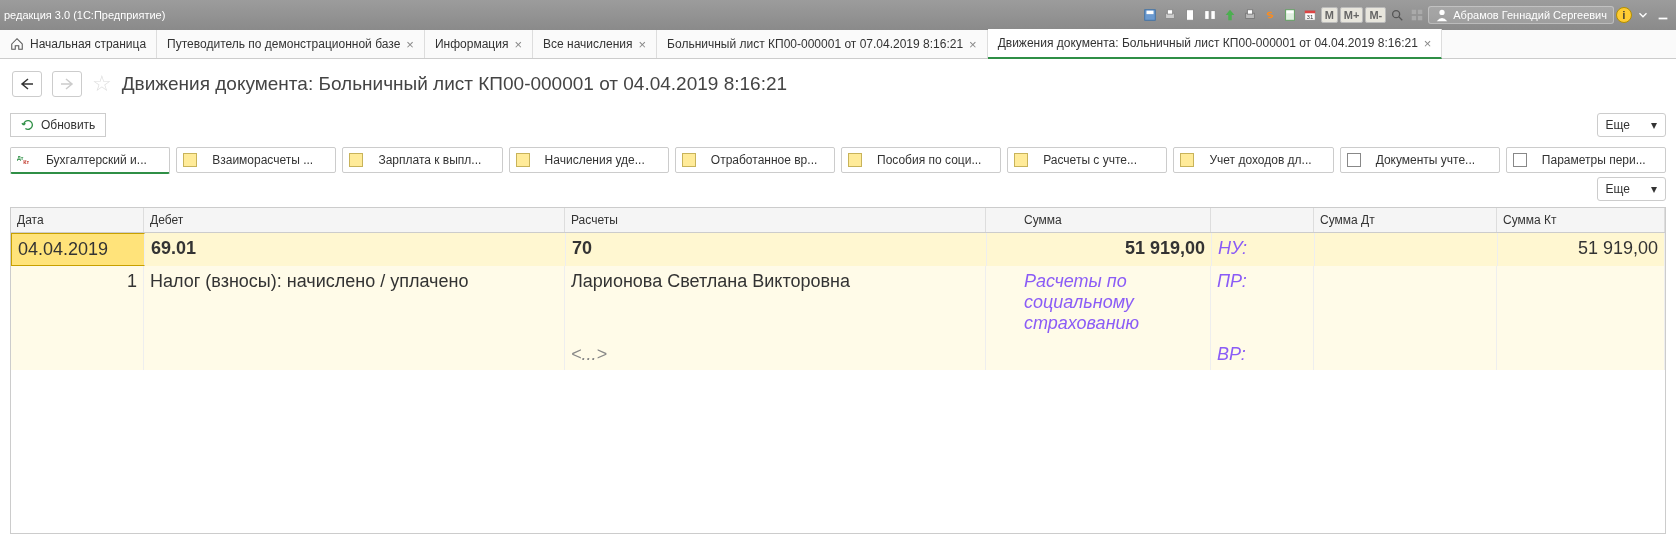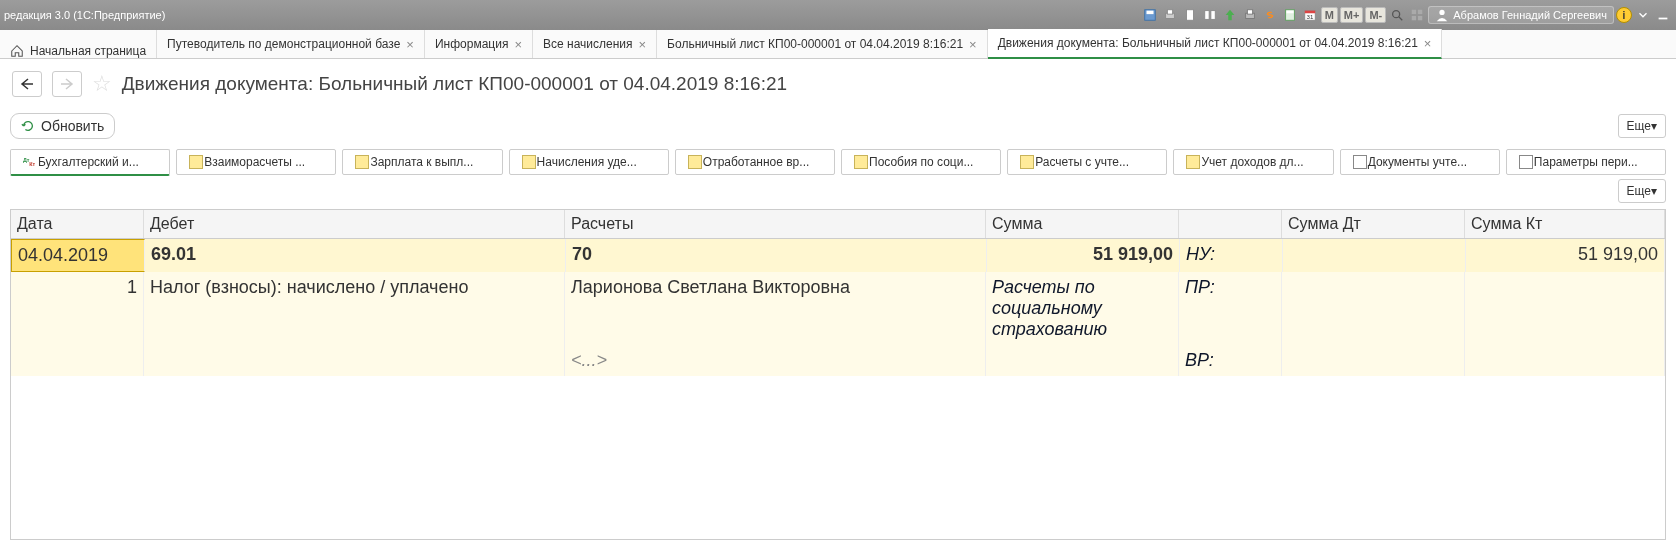--- a/index.html
+++ b/index.html
@@ -7,61 +7,61 @@
   .titlebar-title { white-space:nowrap; }
   .titlebar-actions { display:flex; align-items:center; gap:2px; }
   .titlebar-actions .tbtn { width:18px; height:16px; display:flex; align-items:center; justify-content:center; cursor:pointer; border-radius:2px; }
   .titlebar-actions .m { font-weight:bold; font-size:11px; color:#666; background:#e8e6dd; border:1px solid #bbb; border-radius:2px; padding:0 3px; height:14px; line-height:14px; }
   .titlebar-user { background:rgba(255,255,255,0.15); border:1px solid rgba(255,255,255,0.3); padding:1px 6px; border-radius:3px; display:flex; align-items:center; gap:4px; color:#fff; }
   .svgico { width:14px; height:14px; display:block; }
   .info-i { width:14px; height:14px; border-radius:50%; background:#ffcc33; color:#333; font-weight:bold; display:flex; align-items:center; justify-content:center; font-size:10px; border:1px solid #b38f00; }
 
   .tabbar { display:flex; align-items:center; height:28px; background:#fafafa; border-bottom:1px solid #ccc; padding:0; }
   .tab { display:flex; align-items:center; height:28px; padding:0 10px; border-right:1px solid #ddd; gap:6px; font-size:12px; cursor:pointer; white-space:nowrap; }
-  .tab:first-child { border-left:none;align-items:flex-end; }
+  .tab:first-child { border-left:none; }
   .tab .close { color:#888; font-size:13px; }
   .tab.active { background:#fff; border-bottom:2px solid #2f8f46; }
   .tabbar .home-tab svg { width:14px; height:14px; }
   
   .page-header { display:flex; align-items:center; gap:10px; padding:12px 10px 10px 12px; }
   .navbtn { width:28px; height:24px; border:1px solid #ccc; border-radius:3px; display:flex; align-items:center; justify-content:center; cursor:pointer; background:#fff; }
   .navbtn.disabled { color:#bbb; }
   .star { color:#ddd; font-size:22px; }
   .page-title { font-size:19px; color:#444; }
   
   .toolbar-row { padding:6px 10px 10px 10px; display:flex; justify-content:space-between; align-items:center; }
-  .btn { border:1px solid #ccc; border-radius:9px; padding:4px 10px; background:#fff; cursor:pointer; display:inline-flex; align-items:center; gap:6px; font-size:14px; }
+  .btn { border:1px solid #ccc; border-radius:0; padding:4px 10px; background:#fff; cursor:pointer; display:inline-flex; align-items:center; gap:6px; font-size:12px; }
   .btn .green-refresh { color:#2f8f46; }
-  .more-btn { border:1px solid #ccc; border-radius:3px; padding:4px 8px; background:#fff; cursor:pointer; display:inline-flex; align-items:center; gap:0; font-size:12px; }
+  .more-btn { border:1px solid #ccc; border-radius:3px; padding:4px 8px; background:#fff; cursor:pointer; display:inline-flex; align-items:center; gap:21px; font-size:12px; }
   
   .sub-tabbar { display:flex; align-items:center; height:26px; padding:0 10px; gap:6px; }
-  .subtab { display:flex; align-items:center; height:24px; padding:0 12px; border:1px solid #ccc; border-radius:2px; background:#fff; font-size:12px; gap:1px; cursor:pointer; white-space:nowrap; overflow:hidden; flex:1; }
+  .subtab { display:flex; align-items:center; height:24px; padding:0 6px; border:1px solid #ccc; border-radius:2px; background:#fff; font-size:12px; gap:15px; cursor:pointer; white-space:nowrap; overflow:hidden; flex:1; }
   .subtab.active { border-bottom:2px solid #2f8f46; font-weight:normal; }
   .ico-square { width:12px; height:12px; background:#ffeb99; border:1px solid #c8b35a; display:inline-block; position:relative; }
   .ico-grid { width:12px; height:12px; border:1px solid #888; background:#fff; display:inline-block; position:relative; }
   
   .second-more { padding:4px 10px 6px; display:flex; justify-content:flex-end; }
   
   .grid-wrap { margin:0 10px; border:1px solid #ccc; }
   .grid-header { display:flex; background:#f5f5f5; border-bottom:1px solid #ccc; }
-  .grid-header .gh-cell { padding:5px 6px; font-size:16px; border-right:1px solid #ddd; }
+  .grid-header .gh-cell { padding:5px 6px; font-size:12px; border-right:1px solid #ddd; }
   .col-date { width:120px; }
   .col-debit { width:408px; }
   .col-credit { width:408px; }
-  .col-sum { width:180px; text-align:left; }
+  .col-sum { width:180px; text-align:left;margin-left:32px; }
   .col-label { width:90px; }
   .col-sumdt { width:170px; }
   .col-sumkt { flex:1; }
 
   .grid-row { display:flex; font-size:18px; }
   .grid-row .g-cell { border-right:1px solid #eee; padding:5px 6px; }
   .row-yellow { background:#fff7d1; }
   .row-cream { background:#fffbe8; }
   .bold { font-weight:bold; }
-  .italic { font-style:italic; color:#0f172a; }
+  .italic { font-style:italic; color:#8b5cf6; }
   .right { text-align:right; }
   .date-cell-sel { background:#ffe37a; border:1px solid #c8a000; }
   
   .grid-body { height:300px; }
 </style>
 </head>
 <body>
 
 <div class="titlebar">
   <div class="titlebar-title">редакция 3.0 (1С:Предприятие)</div>
@@ -169,21 +169,21 @@
   </div>
   <div class="tab">
     <span>Информация</span>
     <span class="close">×</span>
   </div>
   <div class="tab">
     <span>Все начисления</span>
     <span class="close">×</span>
   </div>
   <div class="tab">
-    <span>Больничный лист КП00-000001 от 04.04.2019 8:16:21</span>
+    <span>Больничный лист КП00-000001 от 07.04.2019 8:16:21</span>
     <span class="close">×</span>
   </div>
   <div class="tab active">
     <span>Движения документа: Больничный лист КП00-000001 от 04.04.2019 8:16:21</span>
     <span class="close">×</span>
   </div>
 </div>
 
 <div class="page-header">
   <div class="navbtn">

